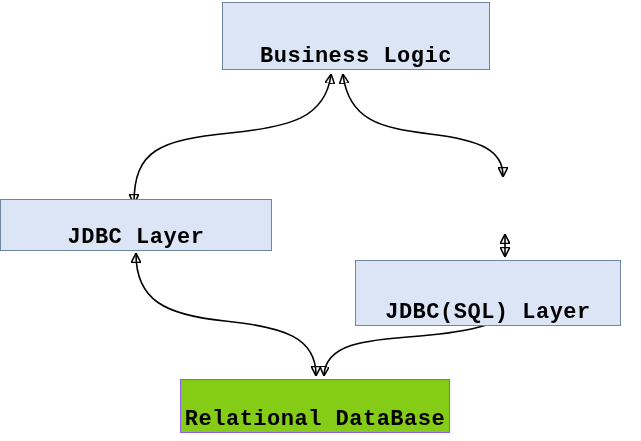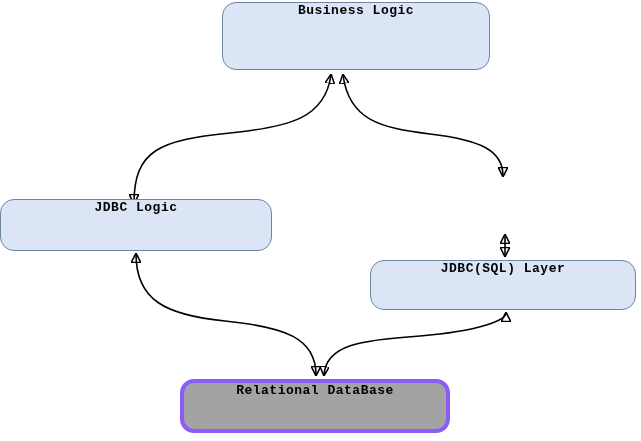--- a/index.html
+++ b/index.html
@@ -14,37 +14,36 @@
     position: relative;
     width: 641px;
     height: 441px;
     background: #ffffff;
     overflow: hidden;
   }
   .node {
     position: absolute;
     box-sizing: border-box;
     display: flex;
-    align-items: flex-start;
+    align-items: flex-end;
     justify-content: center;
     font-family: "Liberation Mono", "DejaVu Sans Mono", monospace;
     font-weight: bold;
-    font-size: 13px;
+    font-size: 22px;
     letter-spacing: 0.5px;
     color: #000000;
     white-space: pre;
-    border-radius: 14px;
   }
   .node-blue {
     background: #dbe5f5;
     border: 1px solid #6f86a0;
   }
   .node-red {
-    background: #a3a3a3;
-    border: 4px solid #8b5cf6;
+    background: #84cc16;
+    border: 1px solid #8b5cf6;
   }
   #edges {
     position: absolute;
     left: 0;
     top: 0;
     width: 641px;
     height: 441px;
     pointer-events: none;
   }
   #edges path, #edges line {
@@ -74,25 +73,25 @@
     <path d="M 136,254 C 136,300 165,315 225,321 C 285,327 316,338 316,375" marker-start="url(#arrow)" marker-end="url(#arrow)"></path>
 
     <path d="M 324,375 C 326,345 360,340 420,336 C 480,331 506,320 506,313" marker-start="url(#arrow)" marker-end="url(#arrow)"></path>
   </svg>
 
   <div class="node node-blue" style="left:222px; top:2px; width:268px; height:68px;">
     <span>Business Logic</span>
   </div>
 
   <div class="node node-blue" style="left:0px; top:199px; width:272px; height:52px;">
-    <span>JDBC Logic</span>
+    <span>JDBC Layer</span>
   </div>
 
 
-  <div class="node node-blue" style="left:370px; top:260px; width:266px; height:50px;">
+  <div class="node node-blue" style="left:355px; top:260px; width:266px; height:66px;">
     <span>JDBC(SQL) Layer</span>
   </div>
 
   <div class="node node-red" style="left:180px; top:379px; width:270px; height:54px;">
     <span>Relational DataBase</span>
   </div>
 
 </div>
 
 </body></html>

